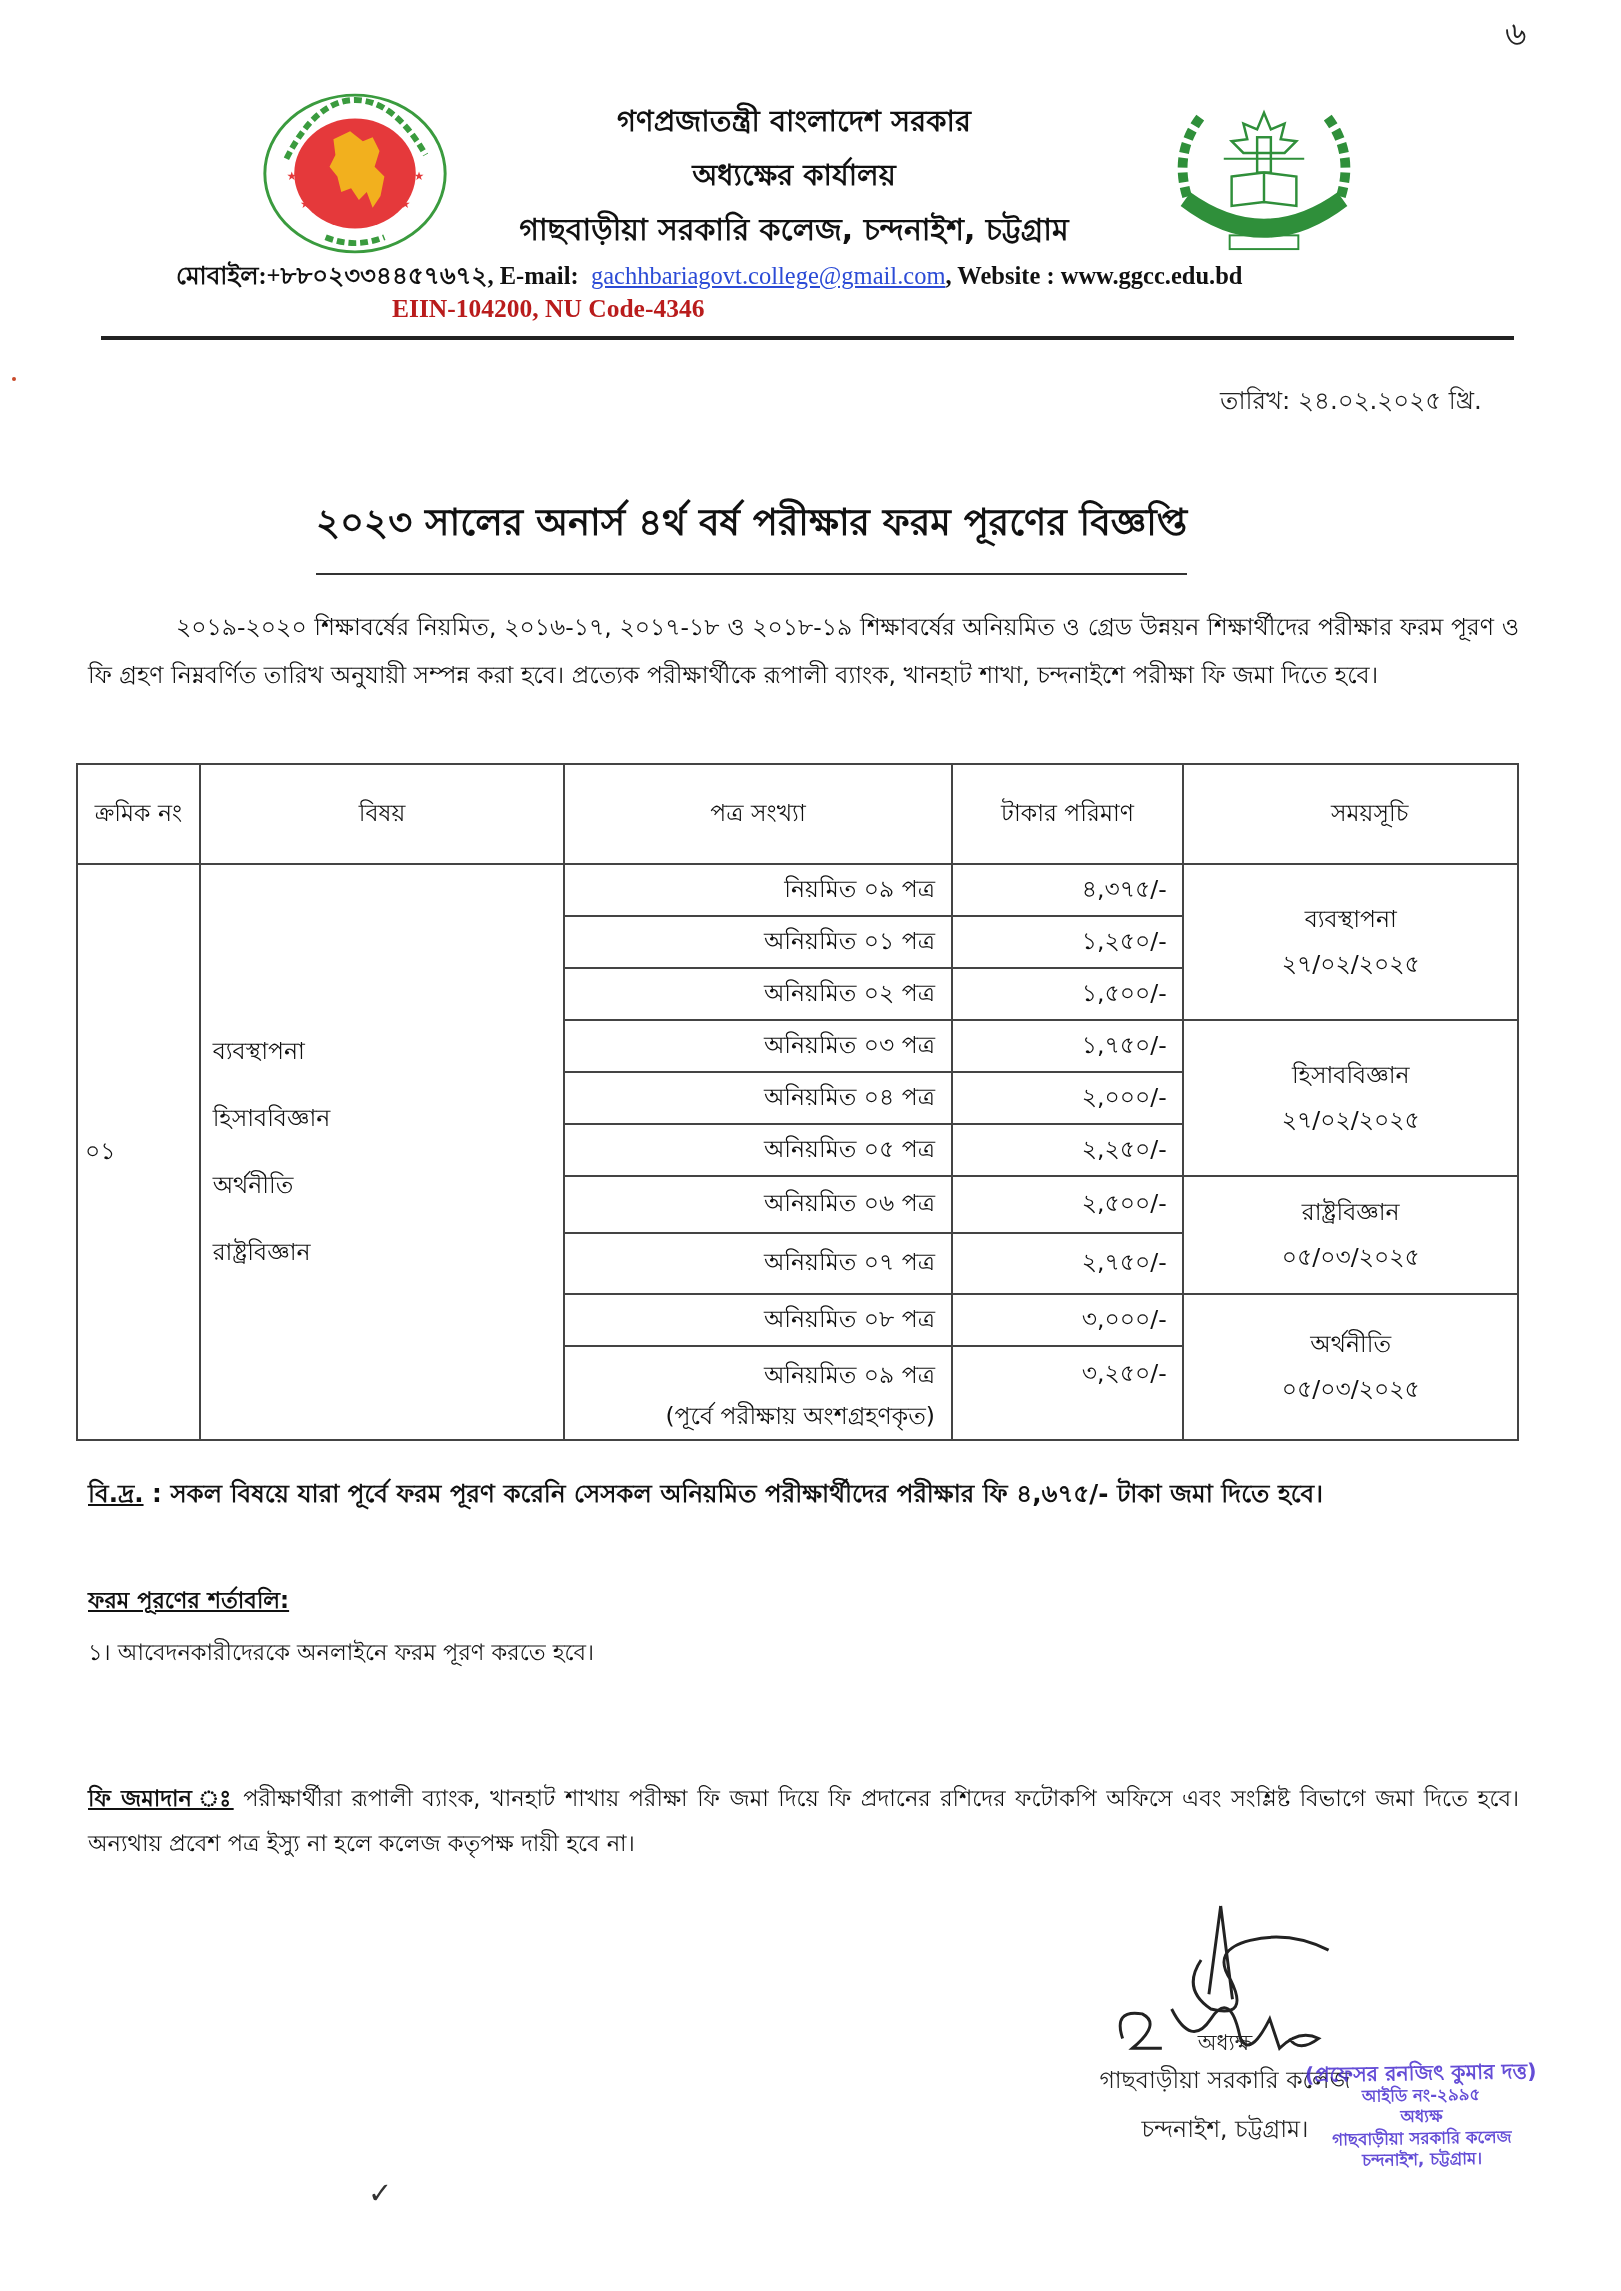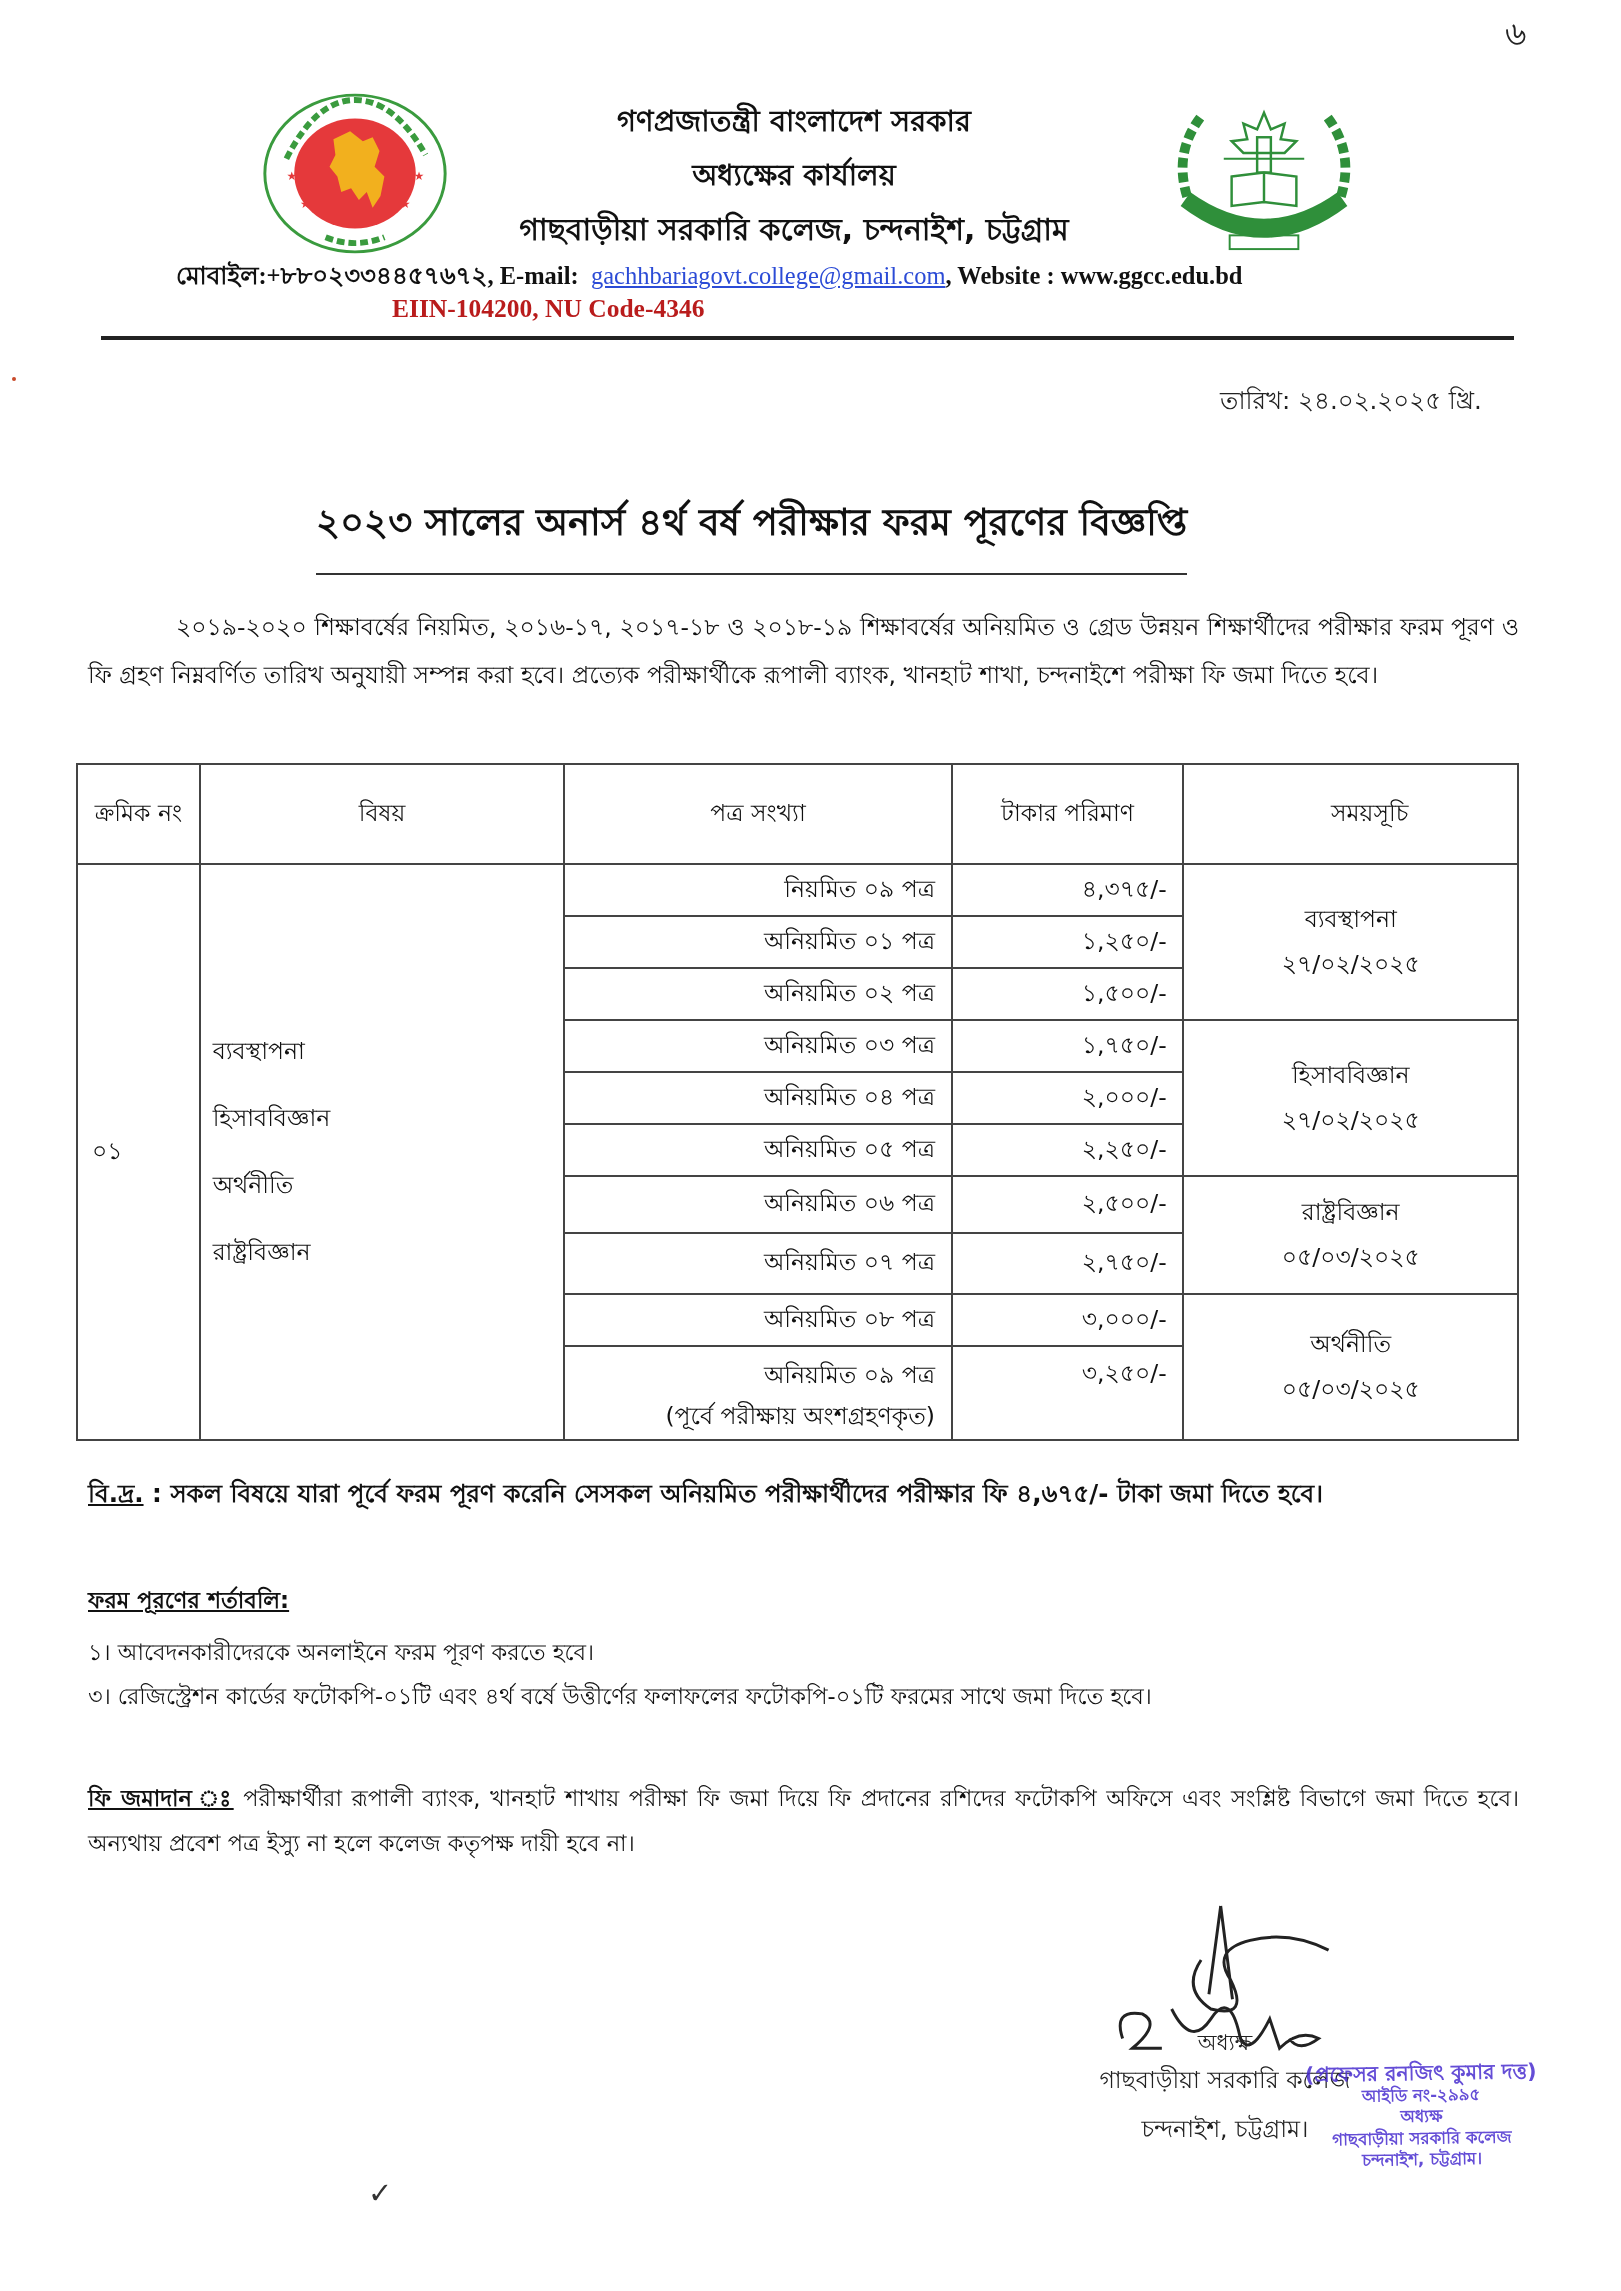--- a/index.html
+++ b/index.html
@@ -29,21 +29,21 @@
   .intro { position: absolute; left: 88px; top: 603px; width: 1431px; font-size: 23.5px; line-height: 48px; text-align: justify; color: #111; text-indent: 88px; }
 
   table.fee-table { position: absolute; left: 76px; top: 763px; width: 1443px; border-collapse: collapse; font-size: 23.5px; color: #111; }
   table.fee-table td, table.fee-table th { border: 2px solid #444; font-weight: normal; }
   table.fee-table th { height: 100px; text-align: center; vertical-align: middle; }
   .col-serial { width: 123px; }
   .col-subject { width: 365px; }
   .col-papers { width: 388px; }
   .col-amount { width: 232px; }
   .col-schedule { width: 335px; padding-left: 38px; }
-  td.serial-cell { text-align: left; padding-left: 14px; vertical-align: middle; }
+  td.serial-cell { text-align: left; padding-left: 7px; vertical-align: middle; }
   td.subject-cell { vertical-align: middle; padding-left: 11.8px; }
   .subject-line { display: block; line-height: 67px; }
   td.paper-cell { text-align: right; padding-right: 15.7px; height: 52px; vertical-align: middle; }
   td.paper-cell.tall { height: 94px; vertical-align: top; padding-top: 7.8px; line-height: 41px; }
   td.amount-cell { text-align: right; padding-right: 15.7px; vertical-align: middle; }
   td.amount-cell.tall { vertical-align: top; padding-top: 7.8px; }
   td.schedule-cell { text-align: center; vertical-align: middle; line-height: 45px; }
   .sub-note { display: block; text-align: right; }
 
   .note { position: absolute; left: 88px; top: 1470px; width: 1431px; font-size: 24.5px; line-height: 47px; font-weight: bold; text-align: justify; color: #111; }
@@ -186,21 +186,20 @@
       <td class="amount-cell tall">৩,২৫০/-</td>
     </tr>
   </tbody>
 </table>
 
 <p class="note"><span class="note-label">বি.দ্র.</span><span> : সকল বিষয়ে যারা পূর্বে ফরম পূরণ করেনি সেসকল অনিয়মিত পরীক্ষার্থীদের পরীক্ষার ফি ৪,৬৭৫/- টাকা জমা দিতে হবে।</span></p>
 
 <div class="cond-title">ফরম পূরণের শর্তাবলি:</div>
 <ul class="cond-list">
   <li>১। আবেদনকারীদেরকে অনলাইনে ফরম পূরণ করতে হবে।</li>
-  <li>৩। রেজিস্ট্রেশন কার্ডের ফটোকপি-০১টি এবং ৪র্থ বর্ষে উত্তীর্ণের ফলাফলের ফটোকপি-০১টি ফরমের সাথে জমা দিতে হবে।</li>
 </ul>
 
 <p class="fee-deposit"><span class="fd-label">ফি জমাদান ঃ</span><span> পরীক্ষার্থীরা রূপালী ব্যাংক, খানহাট শাখায় পরীক্ষা ফি জমা দিয়ে ফি প্রদানের রশিদের ফটোকপি অফিসে এবং সংশ্লিষ্ট বিভাগে জমা দিতে হবে। অন্যথায় প্রবেশ পত্র ইস্যু না হলে কলেজ কতৃপক্ষ দায়ী হবে না।</span></p>
 
 <svg class="signature" viewBox="0 0 260 170">
   <path d="M120 5 L108 95 M120 5 L132 100 M100 60 Q80 90 110 110 Q150 120 130 80 Q110 50 150 40 Q190 30 230 50" fill="none" stroke="#222" stroke-width="3"></path>
   <path d="M20 140 Q10 110 40 115 Q60 125 30 150 L60 150 M70 110 Q90 150 110 120 Q130 90 140 140 Q150 160 170 120 L180 150 Q200 130 220 140 Q200 155 190 140" fill="none" stroke="#222" stroke-width="3"></path>
 </svg>
 
 <div class="sign-block">

